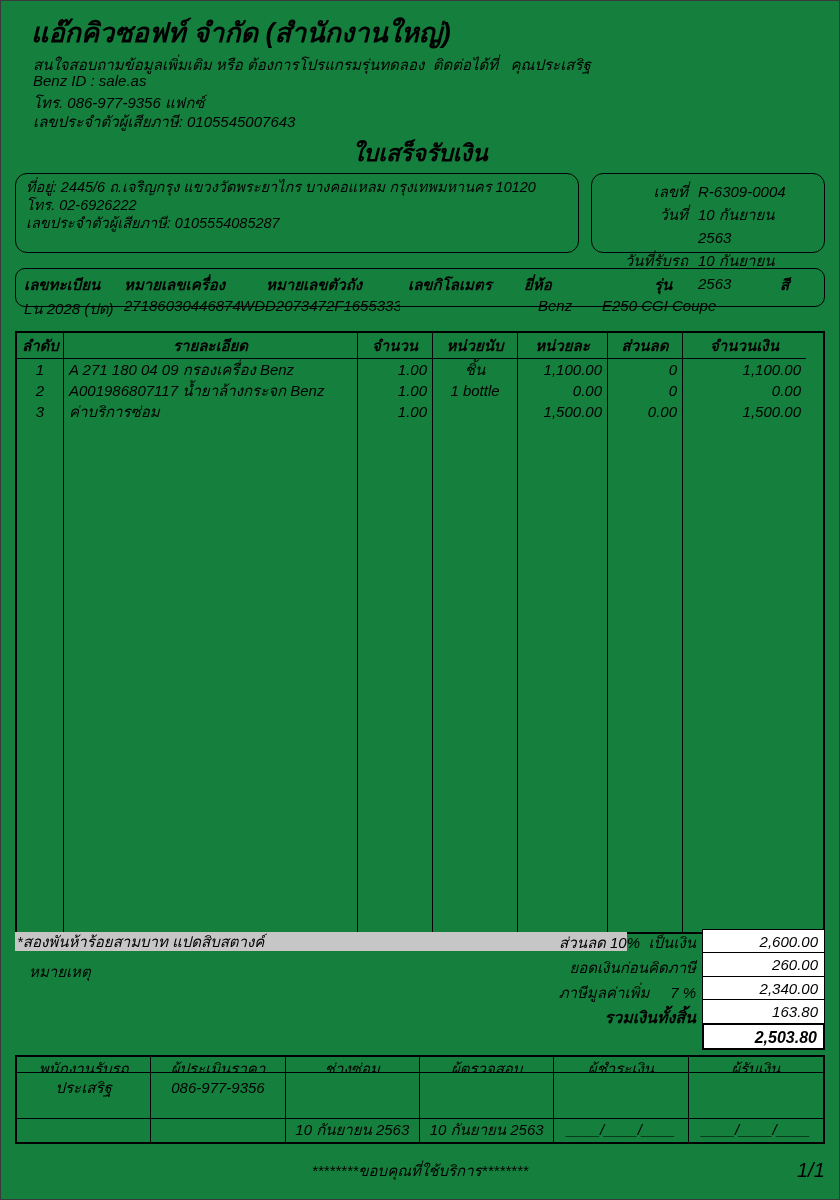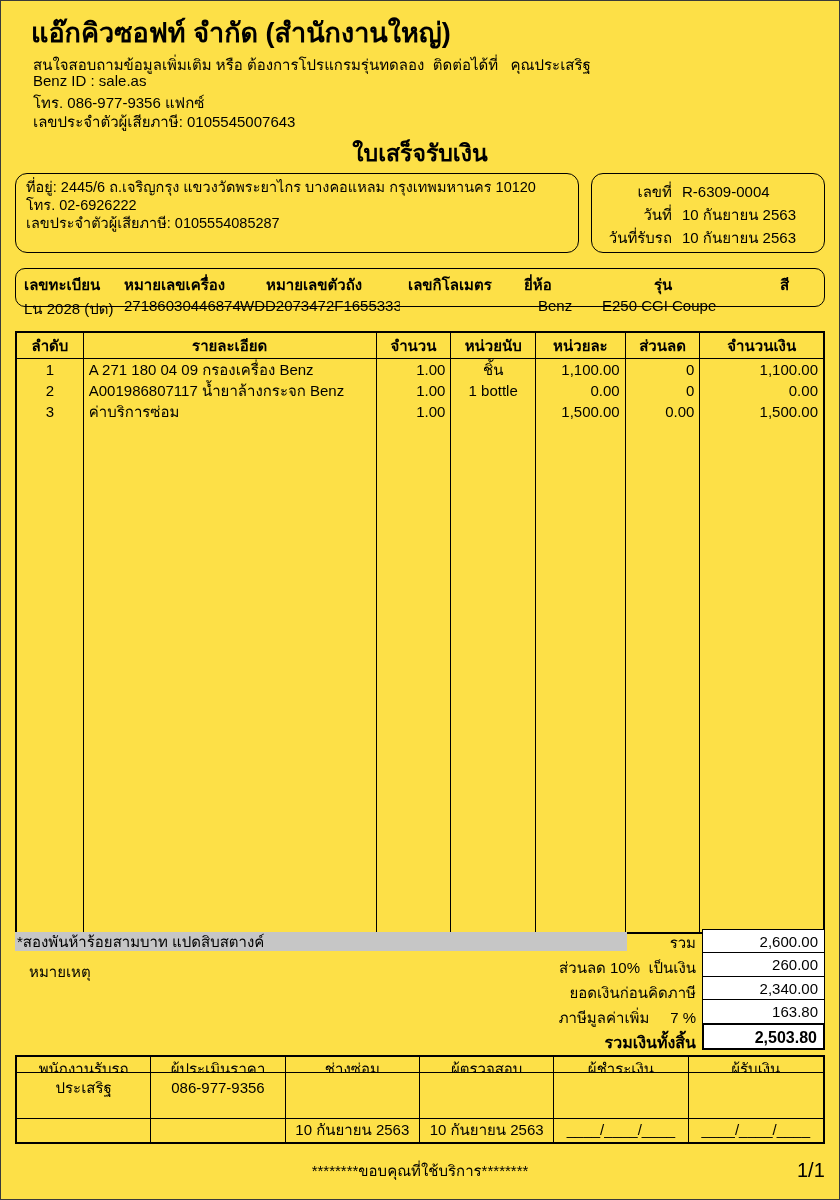--- a/index.html
+++ b/index.html
@@ -1,38 +1,39 @@
 <!DOCTYPE html>
 <html><head>
 <meta charset="utf-8">
 <style>
   html,body{margin:0;padding:0;background:#888;}
   *{box-sizing:border-box;}
   .page{
     position:relative;
     width:840px;height:1200px;
     margin:0 auto;
-    background:#fde047;
+    background:#15803d;
     color:#000;
     font-family:"Liberation Sans","DejaVu Sans",sans-serif;
     border:1px solid #3a3a3a;
     overflow:hidden;
+    font-style:italic;
   }
   
   .co-name{position:absolute;left:30px;top:10px;font-size:27px;font-weight:bold;}
   .co-line{position:absolute;left:32px;font-size:15px;white-space:pre;}
   .co-contact{top:52px;}
   .co-lineid{top:71px;}
   .co-phone{top:90px;}
   .co-tax{top:109px;}
   .doc-title{position:absolute;left:0;top:134px;width:100%;text-align:center;font-size:23px;font-weight:bold;}
 
   
   .cust-box{position:absolute;left:14px;top:172px;width:564px;height:80px;border:1.5px solid #000;border-radius:12px;padding:4px 10px;font-size:14.5px;line-height:18px;}
-  .info-box{position:absolute;left:590px;top:172px;width:234px;height:80px;border:1.5px solid #000;border-radius:12px;padding:6px 8px;font-size:15px;}
+  .info-box{position:absolute;left:590px;top:172px;width:234px;height:80px;border:1.5px solid #000;border-radius:12px;padding:6px 24px;font-size:15px;}
   .info-row{display:flex;line-height:23px;}
   .info-label{width:82px;text-align:right;padding-right:10px;}
   .info-value{flex:1;}
 
   
   .veh-box{position:absolute;left:14px;top:267px;width:810px;height:39px;border:1.5px solid #000;border-radius:10px;font-size:15px;}
   .veh-box span{position:absolute;white-space:nowrap;}
   .vh{font-weight:bold;top:4px;}
   .vv{top:28px;}
   .vh1{left:8px;}  .vv1{left:8px;}
@@ -42,21 +43,21 @@
   .vh5{left:508px;} .vv5{left:522px;}
   .vh6{left:638px;} .vv6{left:586px;}
   .vh7{left:764px;}
 
   
   .itable{position:absolute;left:14px;top:330px;width:810px;border:2px solid #000;font-size:15px;}
   .irow{display:flex;}
   .ihead .icell{font-weight:bold;text-align:center;border-bottom:1.5px solid #000;line-height:25px;height:26px;}
   .icell{border-right:1px solid #000;padding:0 5px;overflow:hidden;white-space:nowrap;}
   .icell:last-child{border-right:none;}
-  .c1{width:67px;text-align:center;}
+  .c1{width:47px;text-align:center;}
   .c2{width:294px;text-align:left;}
   .c3{width:75px;text-align:right;}
   .c4{width:85px;text-align:center;}
   .c5{width:90px;text-align:right;}
   .c6{width:75px;text-align:right;}
   .c7{width:123px;text-align:right;}
   .ibody .icell{height:21px;line-height:21px;}
   .ifill .icell{height:510px;}
 
   
@@ -176,21 +177,20 @@
       <div class="icell c5"></div>
       <div class="icell c6"></div>
       <div class="icell c7"></div>
     </div>
   </div>
 
   <div class="words-bar">*สองพันห้าร้อยสามบาท แปดสิบสตางค์</div>
   <div class="note-label">หมายเหตุ</div>
 
   <div class="tot-labels">
-    <div class="tl1">รวม</div>
     <div class="tl2">ส่วนลด 10%  เป็นเงิน</div>
     <div class="tl3">ยอดเงินก่อนคิดภาษี</div>
     <div class="tl4">ภาษีมูลค่าเพิ่ม     7 %</div>
     <div class="tl5">รวมเงินทั้งสิ้น</div>
   </div>
   <div class="tot-values">
     <div class="tv1">2,600.00</div>
     <div class="tv2">260.00</div>
     <div class="tv3">2,340.00</div>
     <div class="tv4">163.80</div>

